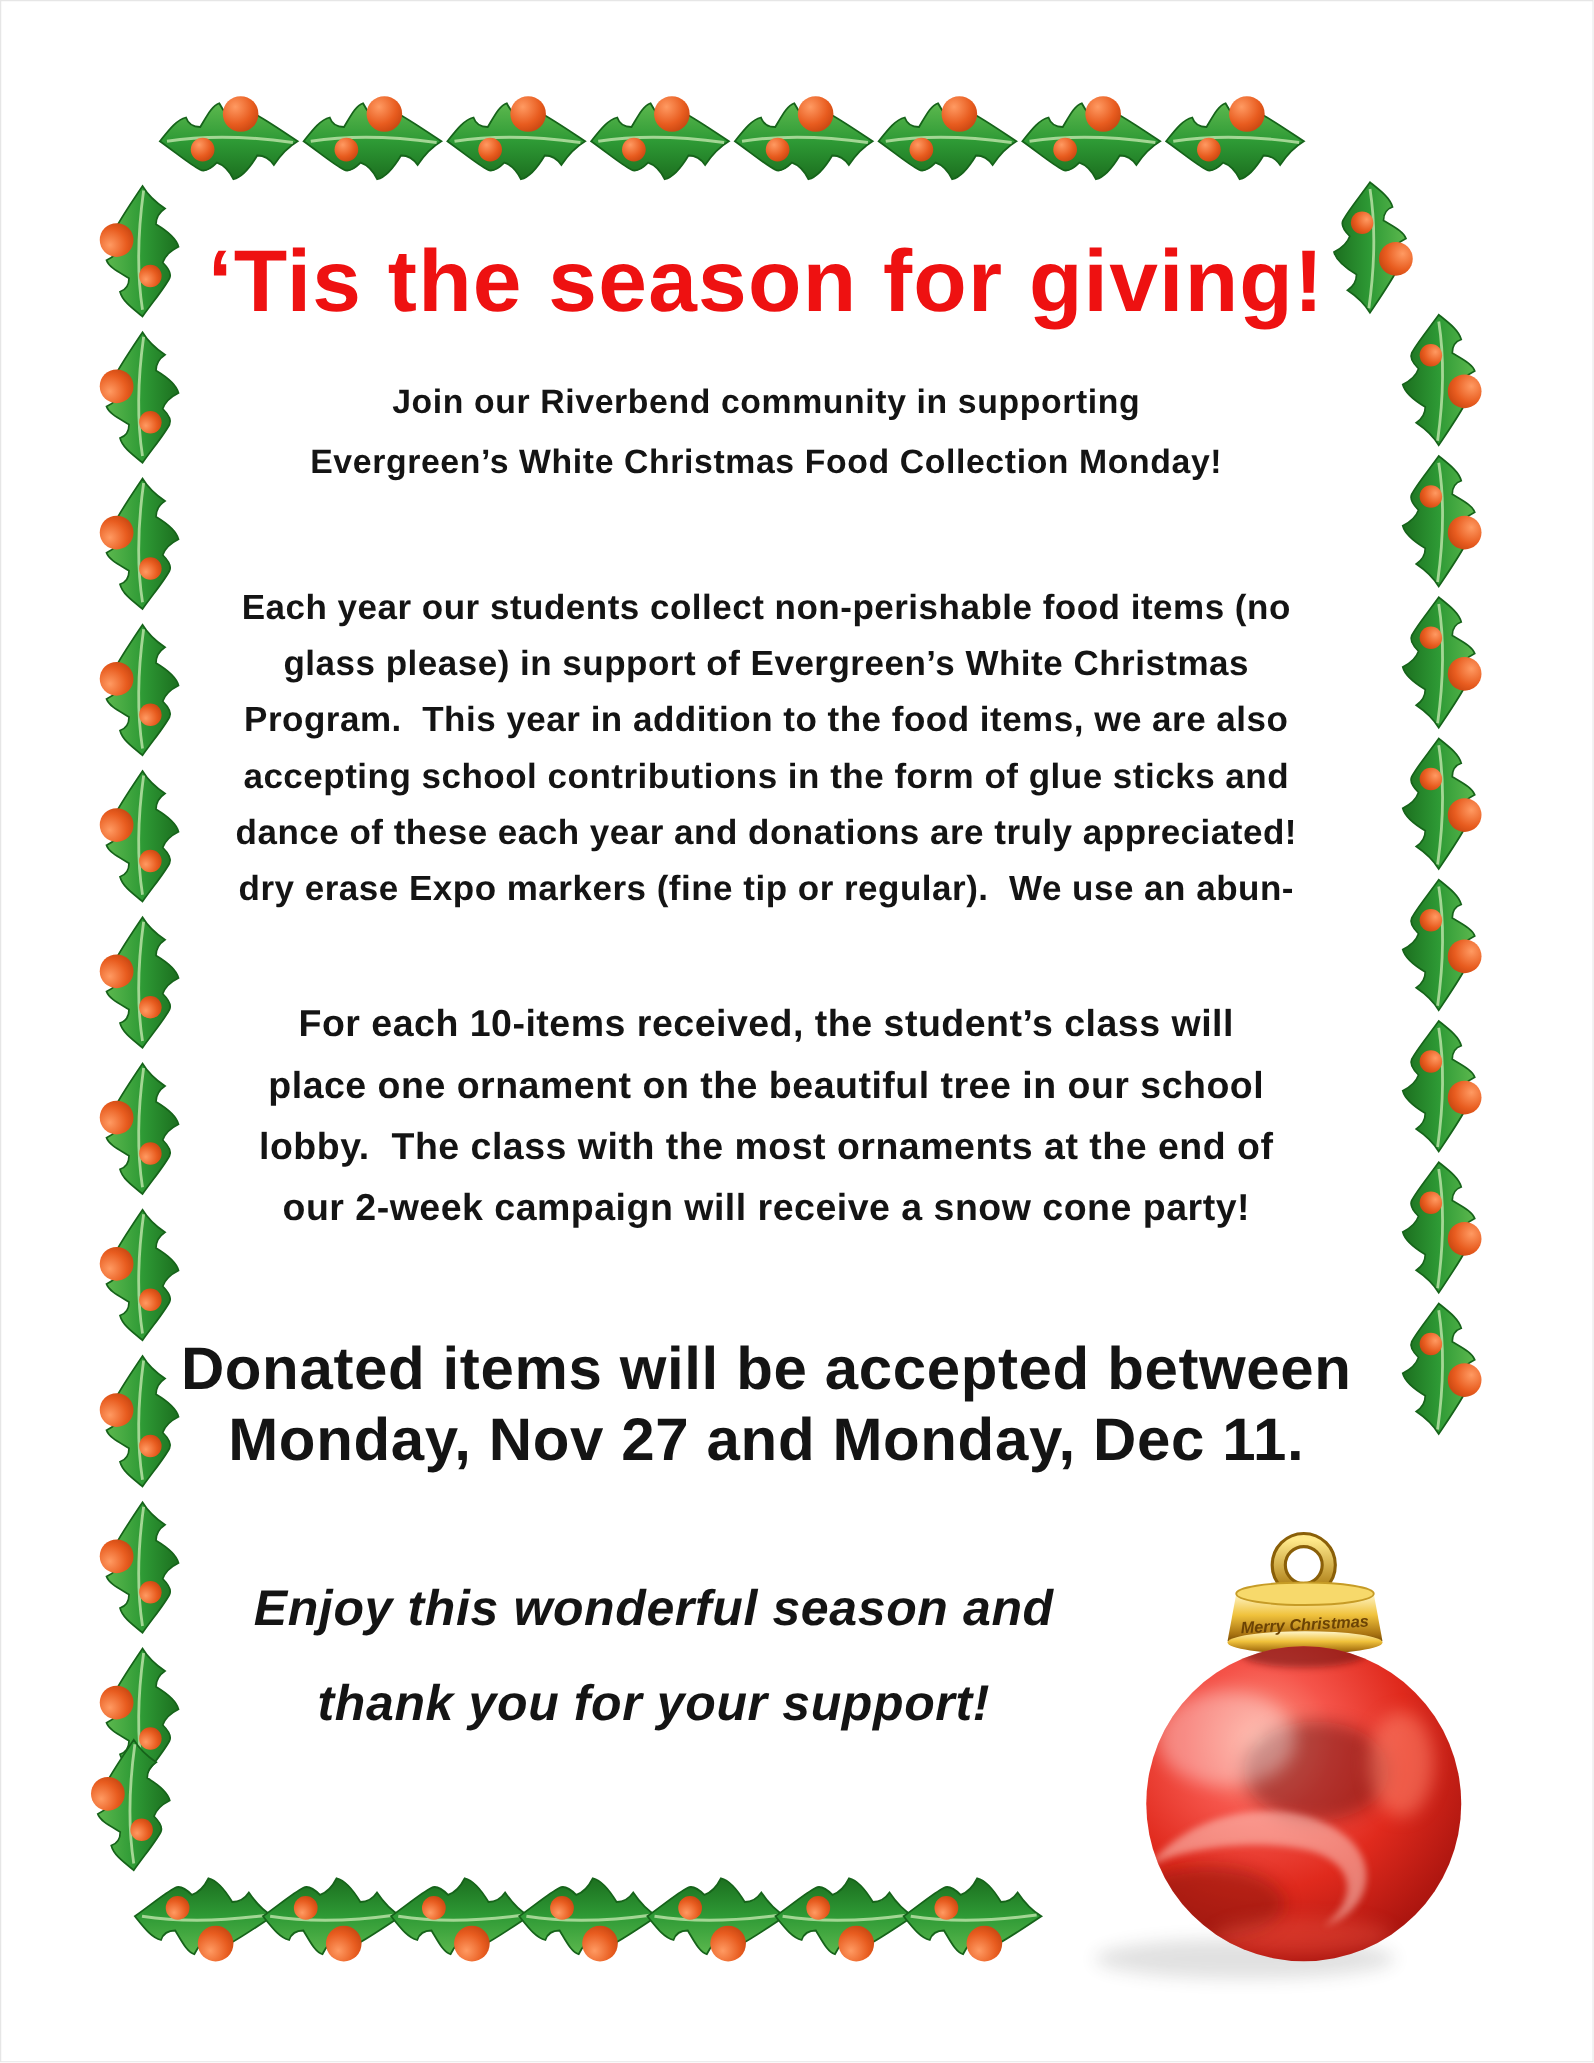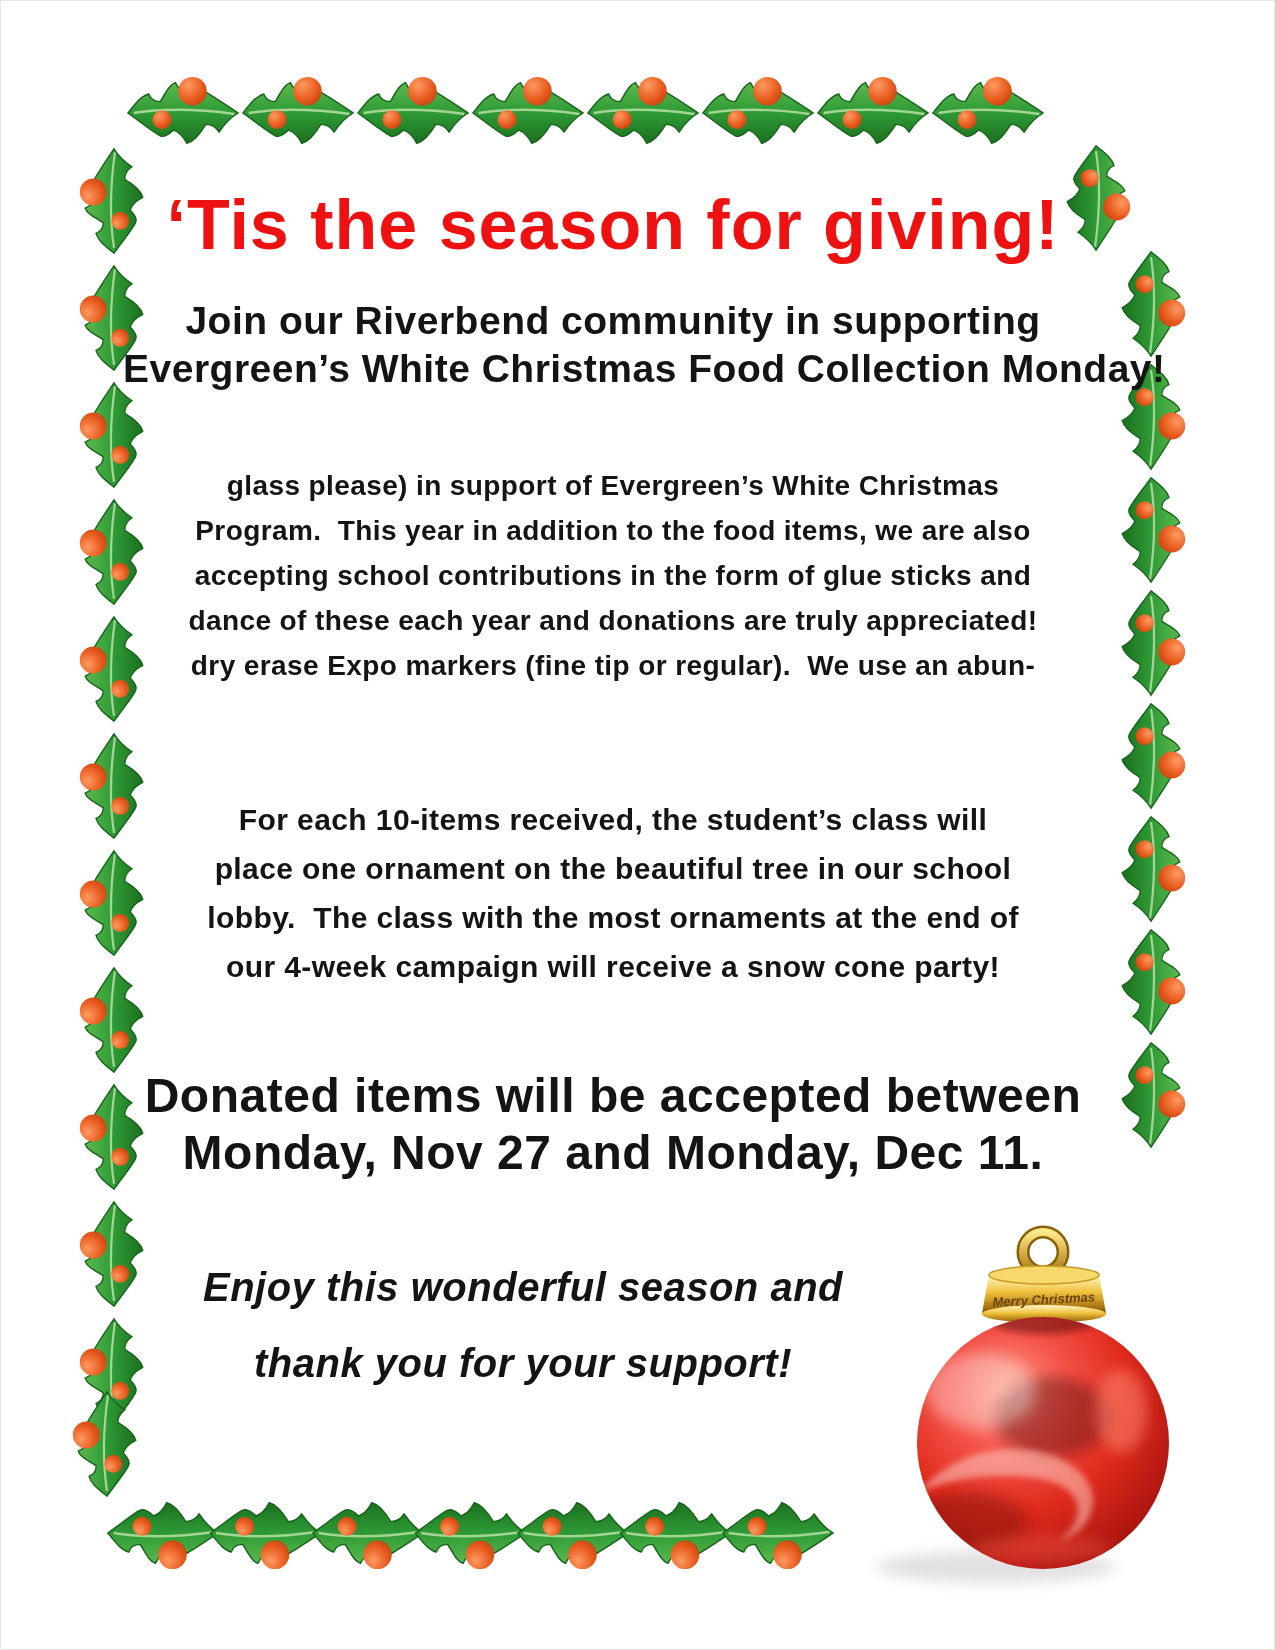--- a/index.html
+++ b/index.html
@@ -13,21 +13,21 @@
     border:1px solid #e6e6e6;
   }
   .deco{position:absolute;left:0;top:0;width:1275px;height:1650px;}
   .content{position:absolute;left:122px;top:0;width:980px;height:1650px;}
   .title{
     position:absolute;left:0;top:188px;width:100%;
     text-align:center;color:#ee1111;font-weight:700;
     font-size:70px;line-height:72px;letter-spacing:1px;white-space:nowrap;
   }
   .subtitle{position:absolute;left:0;top:296px;width:100%;}
-  .subtitle .ln{font-size:39px;line-height:48px;letter-spacing:0.5px;}
+  .subtitle .ln{font-size:27px;line-height:48px;letter-spacing:0.5px;}
   .para1{position:absolute;left:0;top:462px;width:100%;}
   .para1 .ln{font-size:28px;line-height:45px;letter-spacing:0.4px;}
   .para2{position:absolute;left:0;top:794px;width:100%;}
   .para2 .ln{font-size:30px;line-height:49px;letter-spacing:0.4px;}
   .dates{position:absolute;left:0;top:1066px;width:100%;}
   .dates .ln{font-size:48px;line-height:57px;letter-spacing:0.5px;}
   .closing{position:absolute;left:-30px;top:1248px;width:860px;}
   .closing .ln{font-size:40px;line-height:76px;font-style:italic;letter-spacing:0.5px;}
   .ln{position:relative;width:100%;text-align:center;color:#141414;font-weight:700;white-space:nowrap;}
 </style>
@@ -162,32 +162,33 @@
 
   <div class="content">
     <div class="title">‘Tis the season for giving!</div>
 
     <div class="subtitle">
       <div class="ln">Join our Riverbend community in supporting</div>
       <div class="ln">Evergreen’s White Christmas Food Collection Monday!</div>
     </div>
 
     <div class="para1">
+      <div class="ln">Each year our students collect non-perishable food items (no</div>
       <div class="ln">glass please) in support of Evergreen’s White Christmas</div>
       <div class="ln">Program.&nbsp; This year in addition to the food items, we are also</div>
       <div class="ln">accepting school contributions in the form of glue sticks and</div>
       <div class="ln">dance of these each year and donations are truly appreciated!</div>
       <div class="ln">dry erase Expo markers (fine tip or regular).&nbsp; We use an abun-</div>
     </div>
 
     <div class="para2">
       <div class="ln">For each 10-items received, the student’s class will</div>
       <div class="ln">place one ornament on the beautiful tree in our school</div>
       <div class="ln">lobby.&nbsp; The class with the most ornaments at the end of</div>
-      <div class="ln">our 4-week campaign will receive a snow cone party!</div>
+      <div class="ln">our 2-week campaign will receive a snow cone party!</div>
     </div>
 
     <div class="dates">
       <div class="ln">Donated items will be accepted between</div>
       <div class="ln">Monday, Nov 27 and Monday, Dec 11.</div>
     </div>
 
     <div class="closing">
       <div class="ln">Enjoy this wonderful season and</div>
       <div class="ln">thank you for your support!</div>

